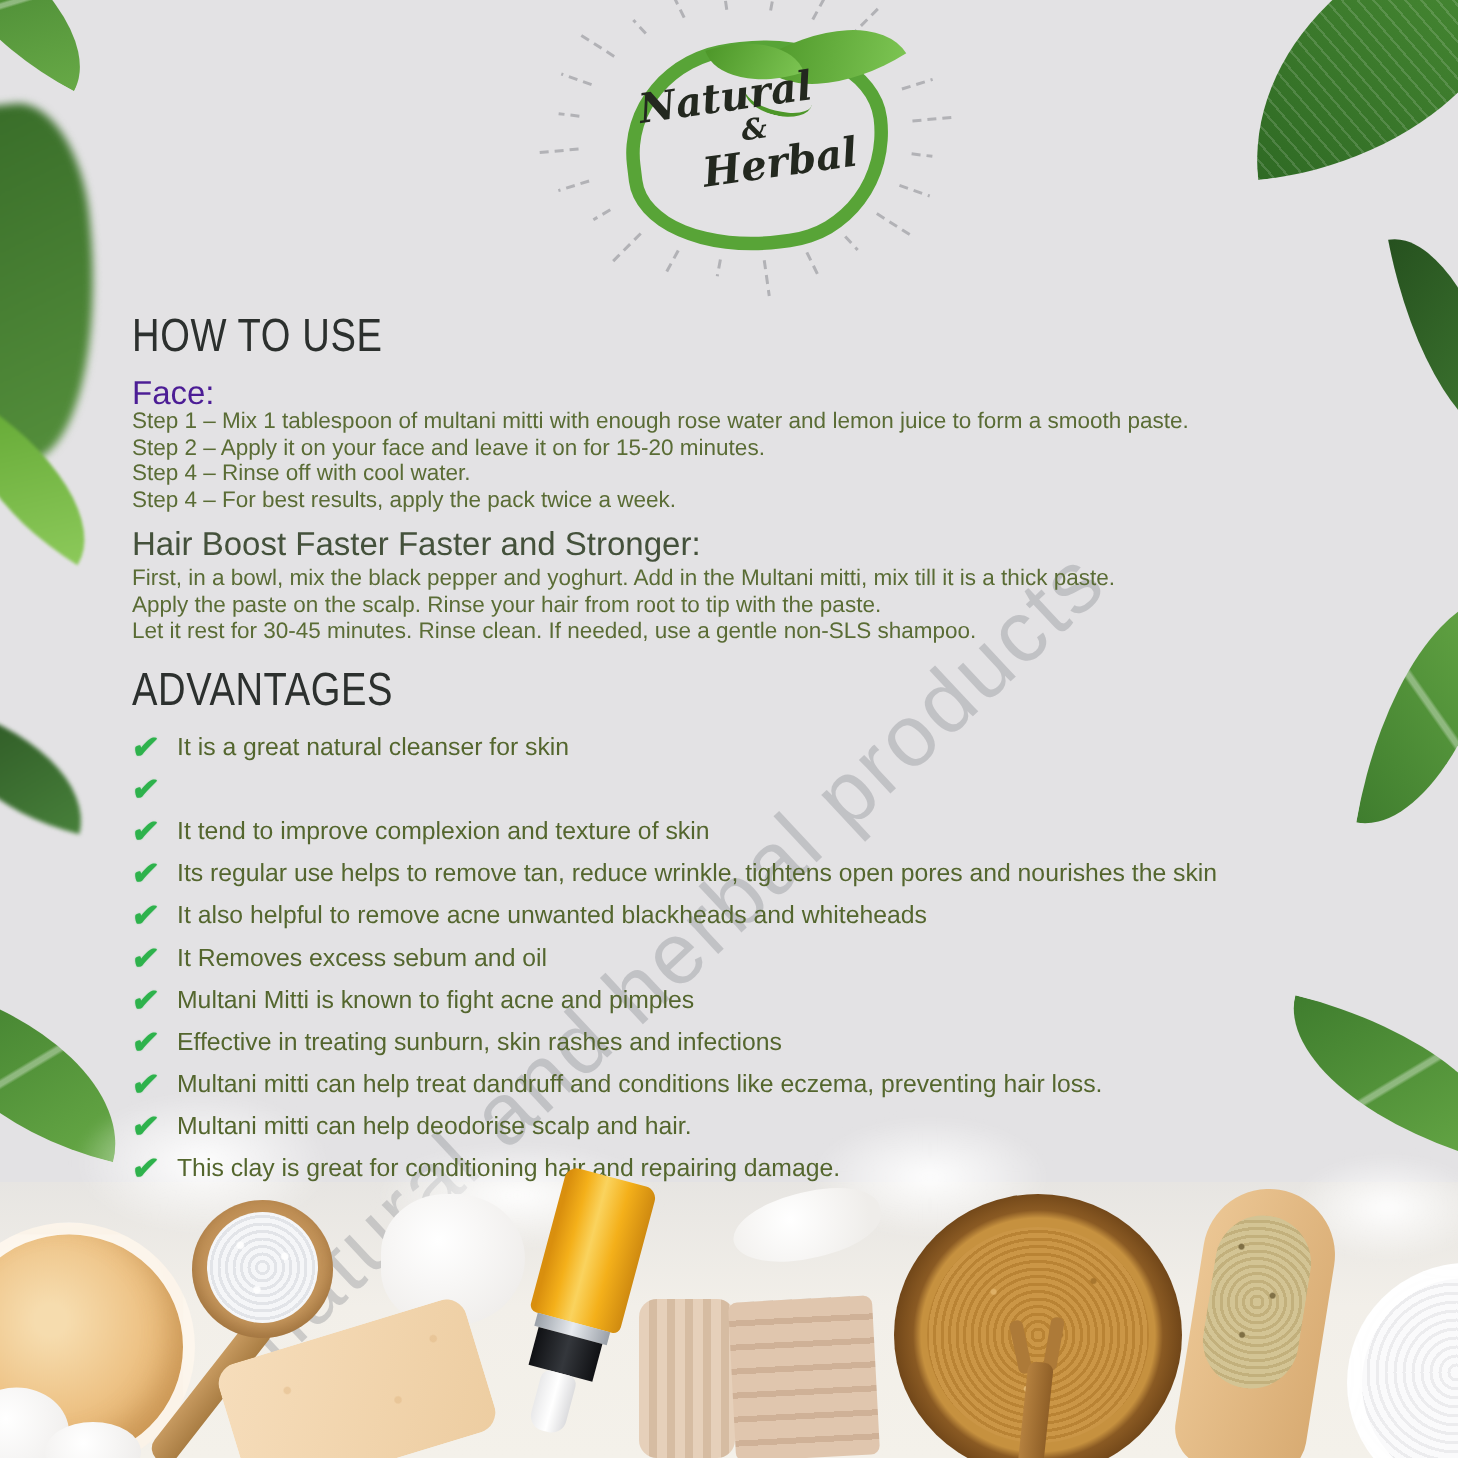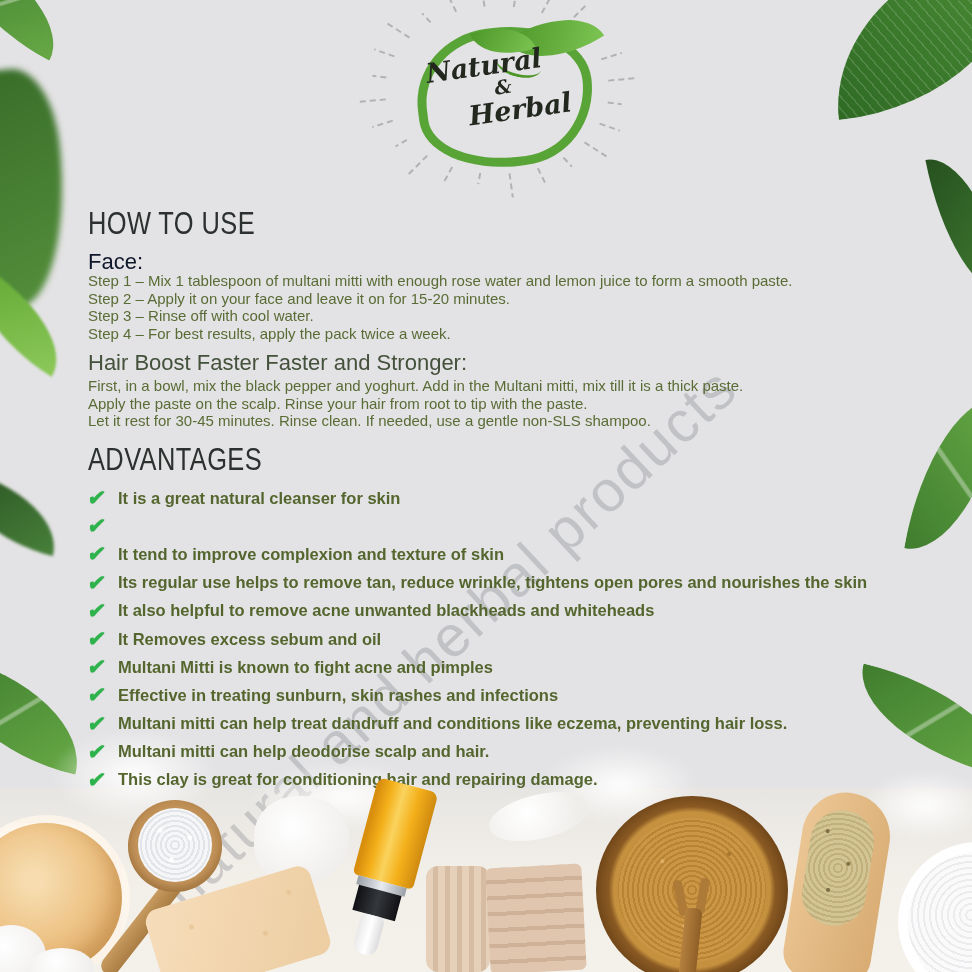--- a/index.html
+++ b/index.html
@@ -55,28 +55,28 @@
     transform:rotate(-43deg);transform-origin:0 0;font-size:58px;font-weight:300;
     letter-spacing:2px;color:rgba(130,131,138,.34);}
 
   
   .sections{position:absolute;left:88px;top:0;width:860px;z-index:5;}
   .h-big{position:absolute;font-size:31px;letter-spacing:.5px;color:#2c302e;
     transform:scaleX(.82);transform-origin:left;white-space:nowrap;font-weight:500;}
   .h-how{top:206px;left:0;}
   .h-adv{top:442px;left:0;}
   .h-sub{position:absolute;font-size:22px;font-weight:500;white-space:nowrap;}
-  .h-face{top:249px;left:0;color:#0f172a;}
+  .h-face{top:249px;left:0;color:#4c1d95;}
   .h-hair{top:350px;left:0;color:#44513b;}
   .bodyline{position:absolute;left:0;font-size:15px;color:#5a6c35;white-space:nowrap;font-weight:500;}
   .adv-list{position:absolute;left:0;top:484px;margin:0;padding:0;list-style:none;}
   .adv-list li{height:28.2px;display:flex;align-items:center;white-space:nowrap;}
   .check{width:30px;font-size:21px;color:#2eb24c;font-weight:bold;
     transform:skewX(-8deg);text-shadow:0 0 1px rgba(46,178,76,.4);}
-  .adv-text{font-size:16.5px;color:#54662e;font-weight:700;}
+  .adv-text{font-size:16.5px;color:#54662e;font-weight:400;}
 
   
   .strip{position:absolute;left:0;top:788px;width:972px;height:184px;z-index:2;
     background:linear-gradient(180deg,#e7e5e2,#f2efe9 45%,#f4f1ea);}
   .blob{position:absolute;border-radius:50%;background:radial-gradient(closest-side,rgba(255,255,255,.95),rgba(255,255,255,0));filter:blur(4px);z-index:3;}
   .prod{position:absolute;}
   .cream-jar{left:-38px;top:815px;width:152px;height:150px;border-radius:50%;z-index:4;
     border:8px solid rgba(255,255,255,.85);
     background:radial-gradient(circle at 42% 38%,#f6dcae 8%,#eec488 45%,#e2ad67 78%,#d59c55);
     box-shadow:inset -8px -10px 18px rgba(160,110,50,.35);}
@@ -199,21 +199,21 @@
   </div>
 
   <div class="watermark">natural and herbal products</div>
 
   <div class="sections">
     <div class="h-big h-how">HOW TO USE</div>
 
     <div class="h-sub h-face">Face:</div>
     <div class="bodyline" style="top:272px">Step 1 – Mix 1 tablespoon of multani mitti with enough rose water and lemon juice to form a smooth paste.</div>
     <div class="bodyline" style="top:289.5px">Step 2 – Apply it on your face and leave it on for 15-20 minutes.</div>
-    <div class="bodyline" style="top:307px">Step 3 – Rinse off with cool water.</div>
+    <div class="bodyline" style="top:307px">Step 4 – Rinse off with cool water.</div>
     <div class="bodyline" style="top:324.5px">Step 4 – For best results, apply the pack twice a week.</div>
 
     <div class="h-sub h-hair">Hair Boost Faster Faster and Stronger:</div>
     <div class="bodyline" style="top:377px">First, in a bowl, mix the black pepper and yoghurt. Add in the Multani mitti, mix till it is a thick paste.</div>
     <div class="bodyline" style="top:394.5px">Apply the paste on the scalp. Rinse your hair from root to tip with the paste.</div>
     <div class="bodyline" style="top:412px">Let it rest for 30-45 minutes. Rinse clean. If needed, use a gentle non-SLS shampoo.</div>
 
     <div class="h-big h-adv">ADVANTAGES</div>
     <ul class="adv-list">
       <li>

